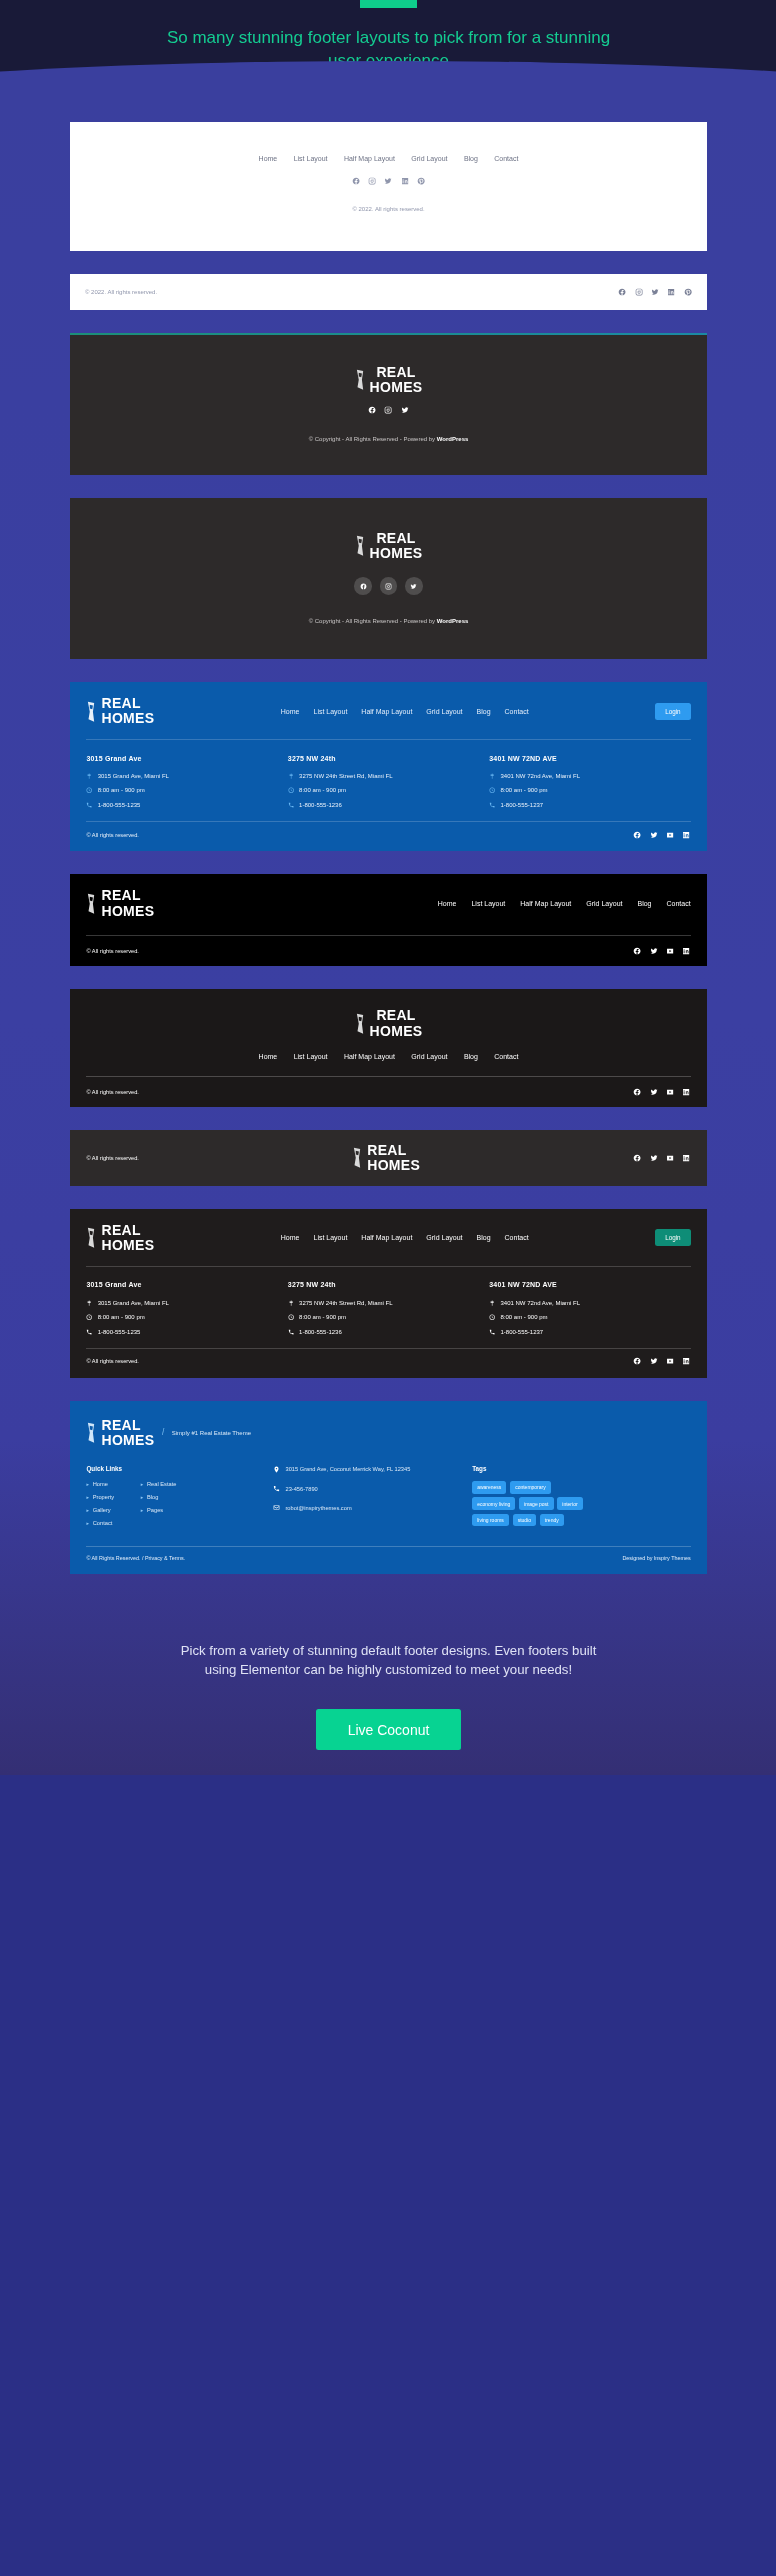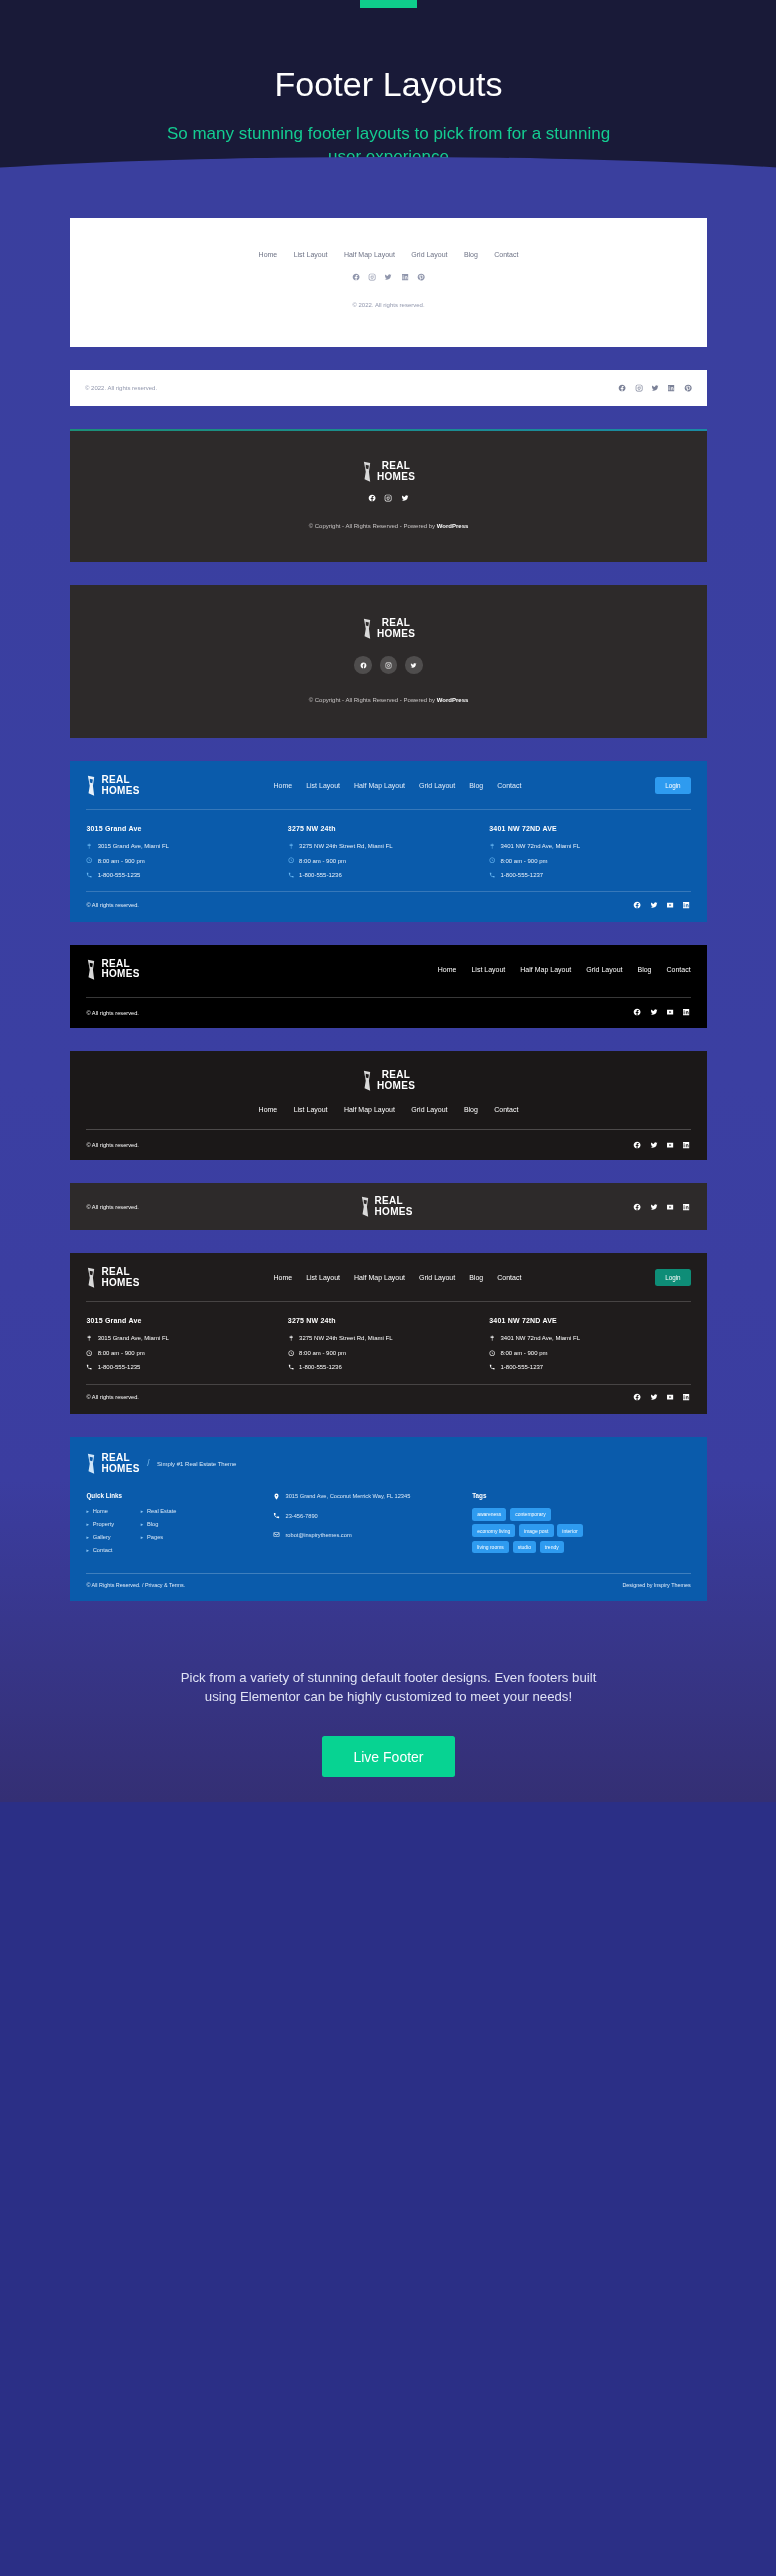--- a/index.html
+++ b/index.html
@@ -56,21 +56,21 @@
     font-size:7px; text-decoration:none; white-space:nowrap;
   }
   .socials { display:flex; gap:8.2px; align-items:center; }
   .ic { width:8.2px; height:8.2px; display:inline-block; }
   .ic svg { width:100%; height:100%; display:block; }
 
   
   .logo { display:flex; align-items:center; gap:4.4px; }
   .logo-mark { width:10.7px; height:21.4px; display:block; }
   .logo-mark svg{ width:100%; height:100%; display:block;}
-  .logo-txt { font-size:10px; font-weight:700; line-height:1.08; letter-spacing:0.3px; }
+  .logo-txt { font-size:14px; font-weight:700; line-height:1.08; letter-spacing:0.3px; }
 
   
   .f1 { background:#ffffff; padding:33px 0 39px; text-align:center; }
   .f1 .nav a { color:#6d7285; }
   .f1 .nav { justify-content:center; gap:16.4px; }
   .f1 .socials { justify-content:center; margin-top:15px; }
   .f1 .socials .ic svg { fill:#9096ac; }
   .f1 .copy { margin-top:20px; font-size:6px; color:#9096ac; }
 
   
@@ -196,21 +196,20 @@
 </style>
 </head>
 <body>
 
 <div class="page">
 
   <section class="hero">
     <div class="topbar">
       <div class="topbar-chip"></div>
     </div>
-    <h1 class="hero-title">Footer Layouts</h1>
     <p class="hero-sub">So many stunning footer layouts to pick from for a stunning user experience</p>
     <div class="hero-curve"></div>
   </section>
 
   <div class="body-wrap">
     <div class="shell">
 
       <div class="demo f1">
         <nav class="nav">
           <a href="#">Home</a>
@@ -852,19 +851,19 @@
 
         <div class="sep"></div>
         <div class="bottom">
           <div>© All Rights Reserved. / Privacy &amp; Terms.</div>
           <div>Designed by Inspiry Themes</div>
         </div>
       </div>
 
       <section class="cta">
         <p>Pick from a variety of stunning default footer designs. Even footers built using Elementor can be highly customized to meet your needs!</p>
-        <button class="btn">Live Footer</button>
+        <button class="btn">Live Coconut</button>
       </section>
 
     </div>
   </div>
 </div>
 
 
 </body></html>

